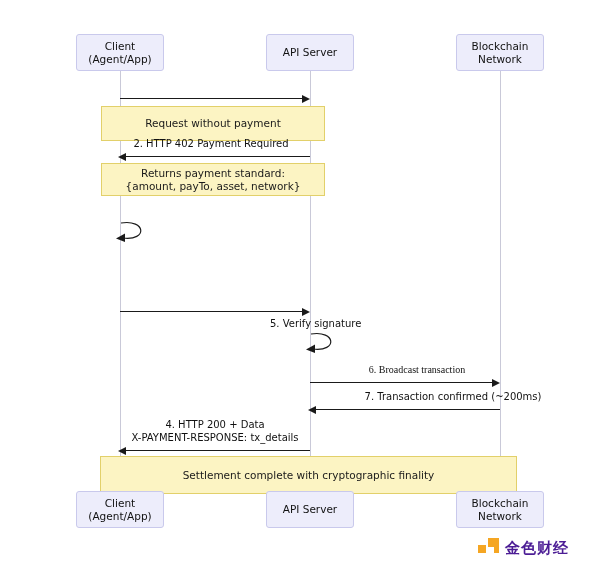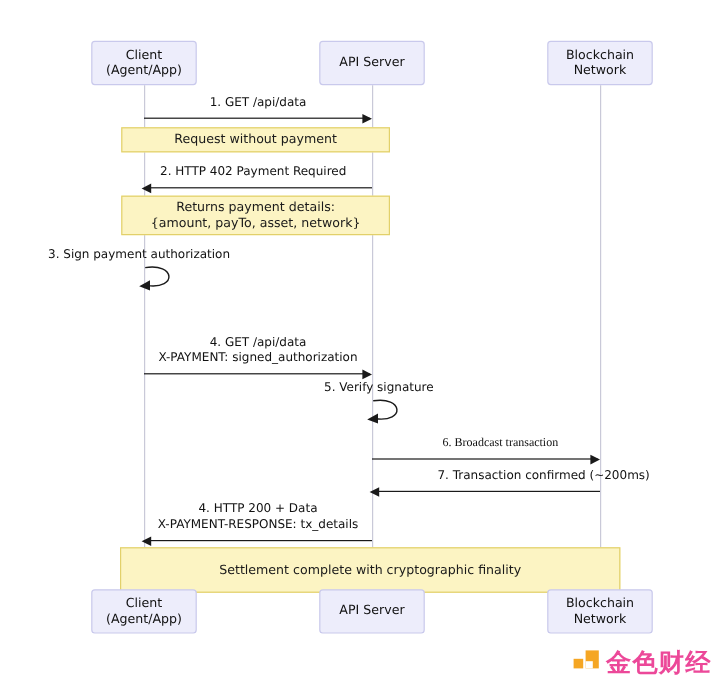--- a/index.html
+++ b/index.html
@@ -91,23 +91,23 @@
   .wm-mark .sq1{
     position:absolute;left:0;top:7px;width:8px;height:8px;background:#F5A623;
   }
   .wm-mark .sq2{
     position:absolute;left:10px;top:0;width:11px;height:15px;background:#F5A623;
   }
   .wm-mark .notch{
     position:absolute;left:10px;top:9px;width:6px;height:6px;background:#ffffff;
   }
   .wm-text{
-    font-size:21px;
+    font-size:15px;
     letter-spacing:1px;
-    color:#ec4899;
+    color:#4c1d95;
     font-family:Liberation Mono, monospace;
     font-weight:bold;
   }
 </style>
 </head>
 <body>
 
 <div id="canvas">
 
   <div class="lifeline" style="left:120px;top:71px;height:420px;"></div>
@@ -115,42 +115,38 @@
   <div class="lifeline" style="left:500px;top:71px;height:420px;"></div>
 
   <div class="participant" style="left:76px;top:34px;width:88px;height:37px;">Client
 (Agent/App)</div>
 
   <div class="participant" style="left:266px;top:34px;width:88px;height:37px;">API Server</div>
 
   <div class="participant" style="left:456px;top:34px;width:88px;height:37px;">Blockchain
 Network</div>
 
-  <div class="msglabel" style="left:120px;top:80px;width:190px;">1. GET /api/data</div>
   <div class="msgline" style="left:120px;top:98px;width:188px;"></div>
   <div class="arrowhead right" style="left:302px;top:94.5px;"></div>
 
-  <div class="note" style="left:101px;top:106px;width:224px;height:21px;">Request without payment</div>
+  <div class="note" style="left:101px;top:106px;width:224px;height:35px;">Request without payment</div>
 
   <div class="msglabel" style="left:116px;top:138px;width:190px;">2. HTTP 402 Payment Required</div>
   <div class="msgline" style="left:124px;top:156px;width:186px;"></div>
   <div class="arrowhead left" style="left:118px;top:152.5px;"></div>
 
-  <div class="note" style="left:101px;top:163px;width:224px;height:33px;">Returns payment details:
+  <div class="note" style="left:101px;top:163px;width:224px;height:33px;">Returns payment standard:
 {amount, payTo, asset, network}</div>
 
-  <div class="msglabel" style="left:40px;top:207px;width:160px;text-align:left;">3. Sign payment authorization</div>
   <svg class="selfloop" style="left:112px;top:220px;" width="48" height="24" viewBox="0 0 48 24">
     <path d="M9 3 C 34 -1, 36 21, 11 18" fill="none" stroke="#1a1a1a" stroke-width="1.2"></path>
     <polygon points="13,13.5 13,22 4,18.5" fill="#1a1a1a"></polygon>
   </svg>
 
 
-  <div class="msglabel" style="left:120px;top:280px;width:190px;">4. GET /api/data
-X-PAYMENT: signed_authorization</div>
   <div class="msgline" style="left:120px;top:311px;width:188px;"></div>
   <div class="arrowhead right" style="left:302px;top:307.5px;"></div>
 
   <div class="msglabel" style="left:270px;top:318px;width:160px;text-align:left;">5. Verify signature</div>
   <svg class="selfloop" style="left:302px;top:331px;" width="48" height="24" viewBox="0 0 48 24">
     <path d="M9 3 C 34 -1, 36 21, 11 18" fill="none" stroke="#1a1a1a" stroke-width="1.2"></path>
     <polygon points="13,13.5 13,22 4,18.5" fill="#1a1a1a"></polygon>
   </svg>
 
   <div class="msglabel" style="left:322px;top:364px;width:190px;font-family:Liberation Serif, serif;">6. Broadcast transaction</div>

